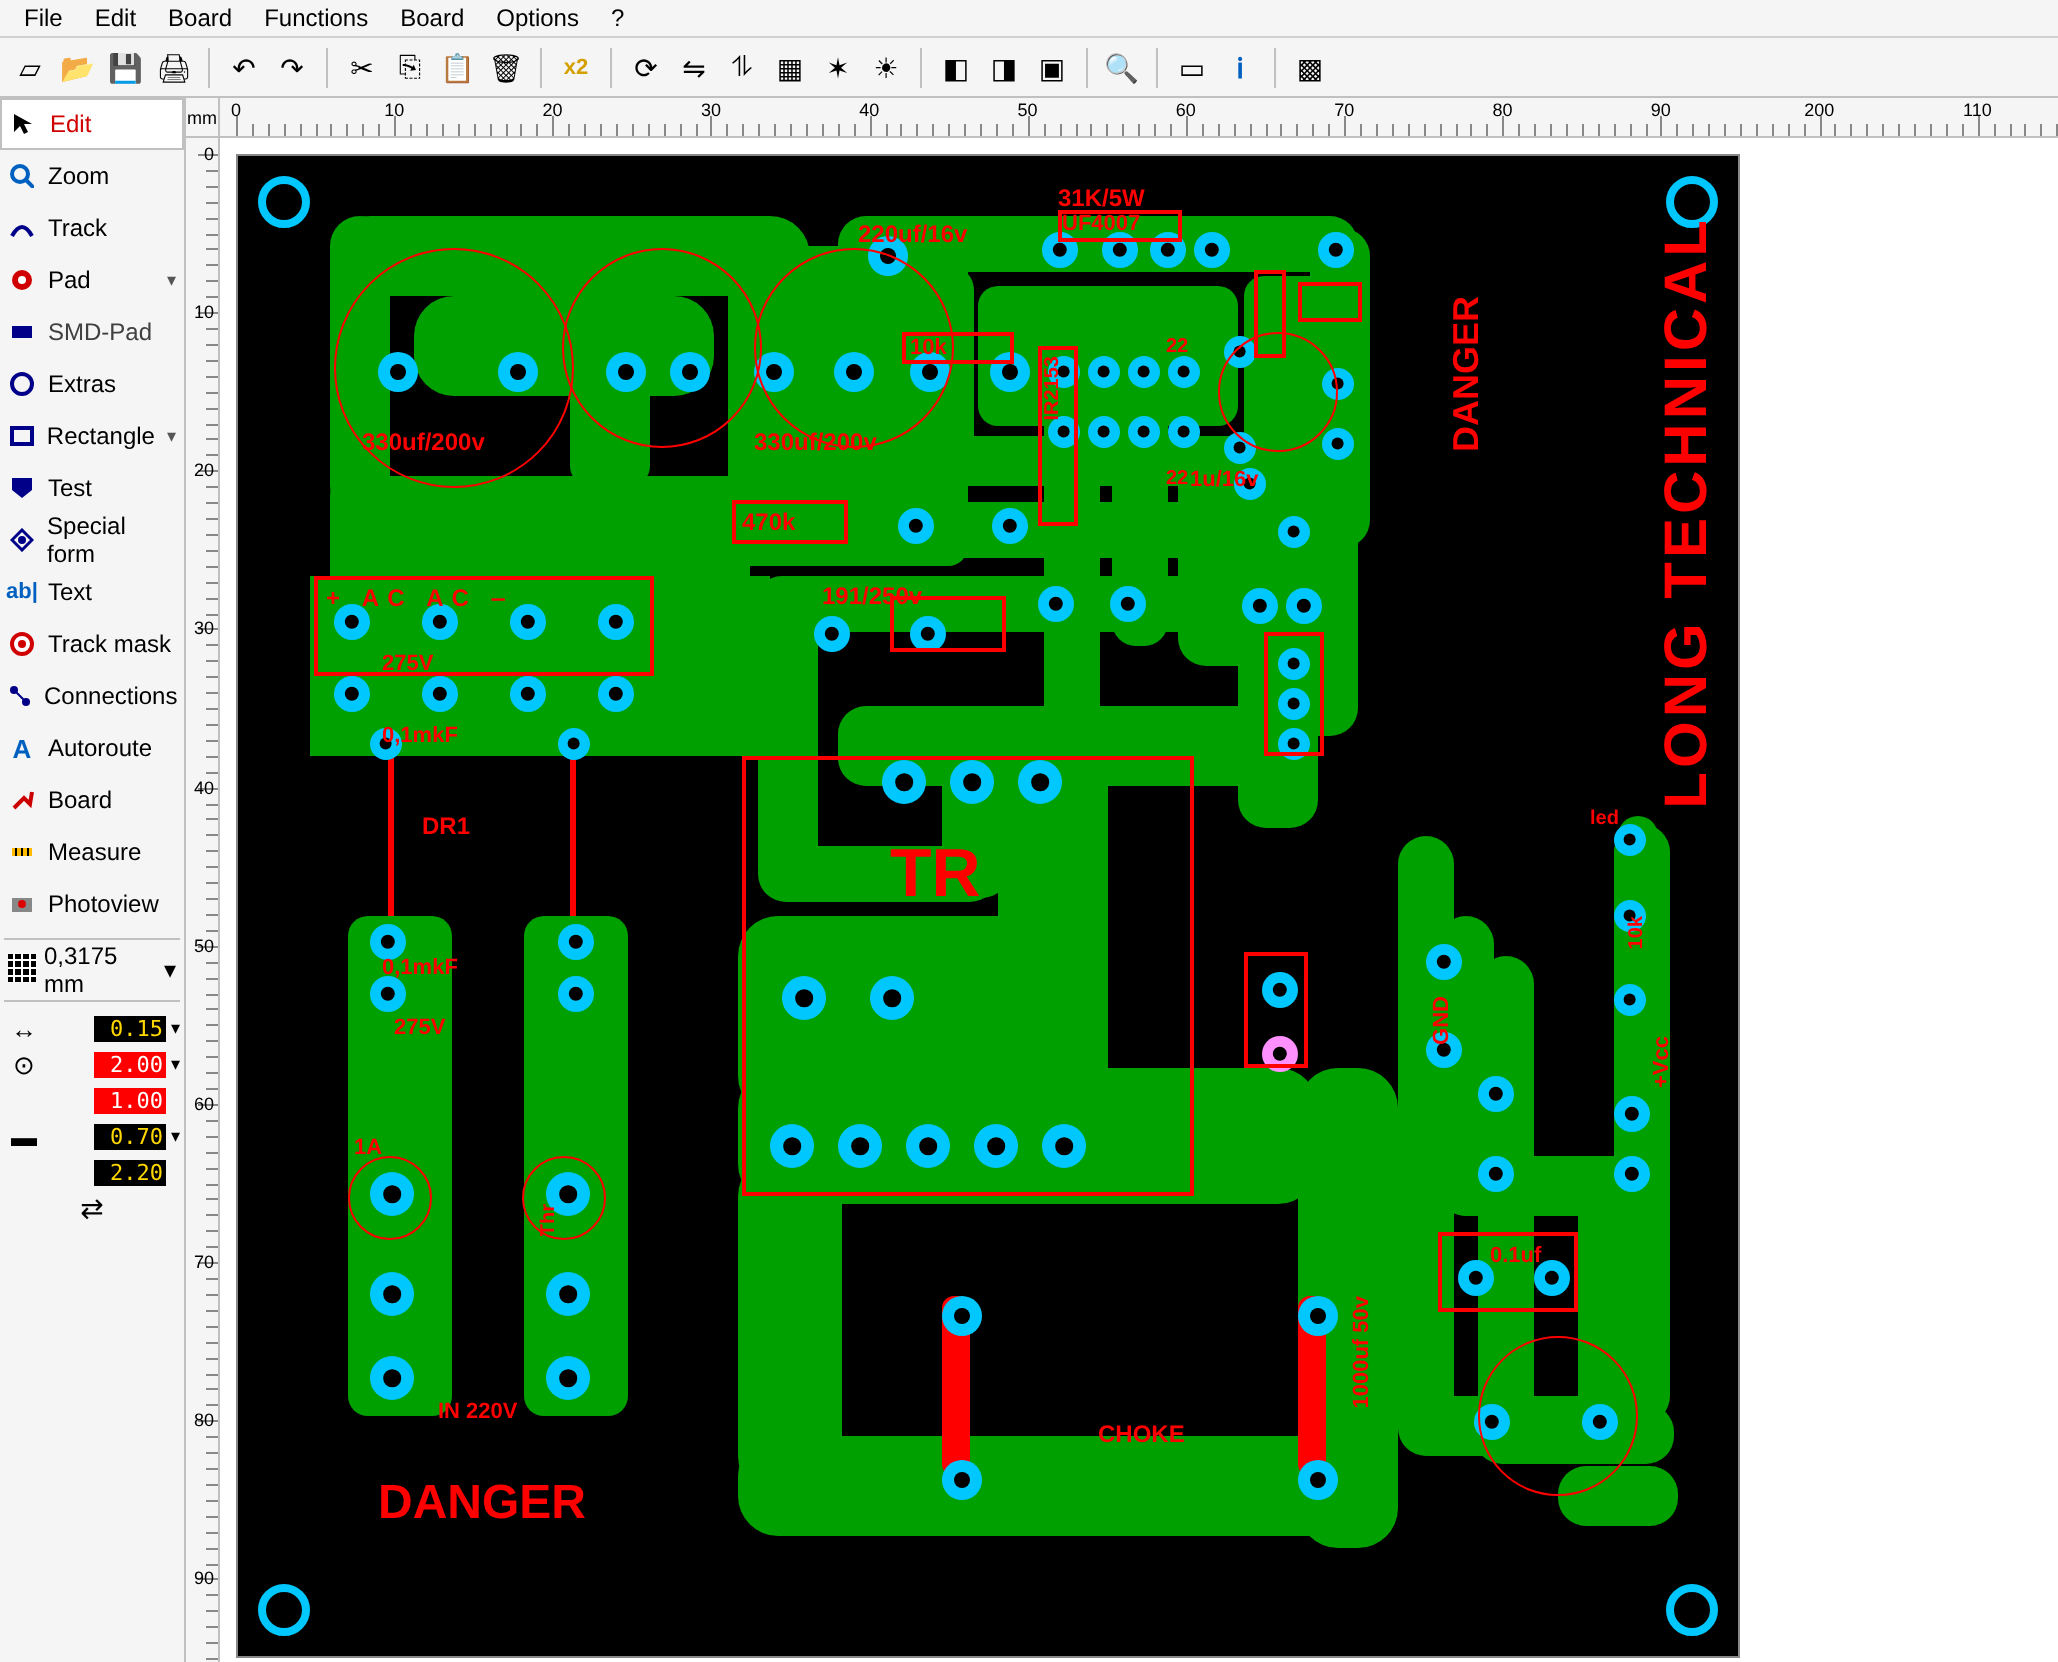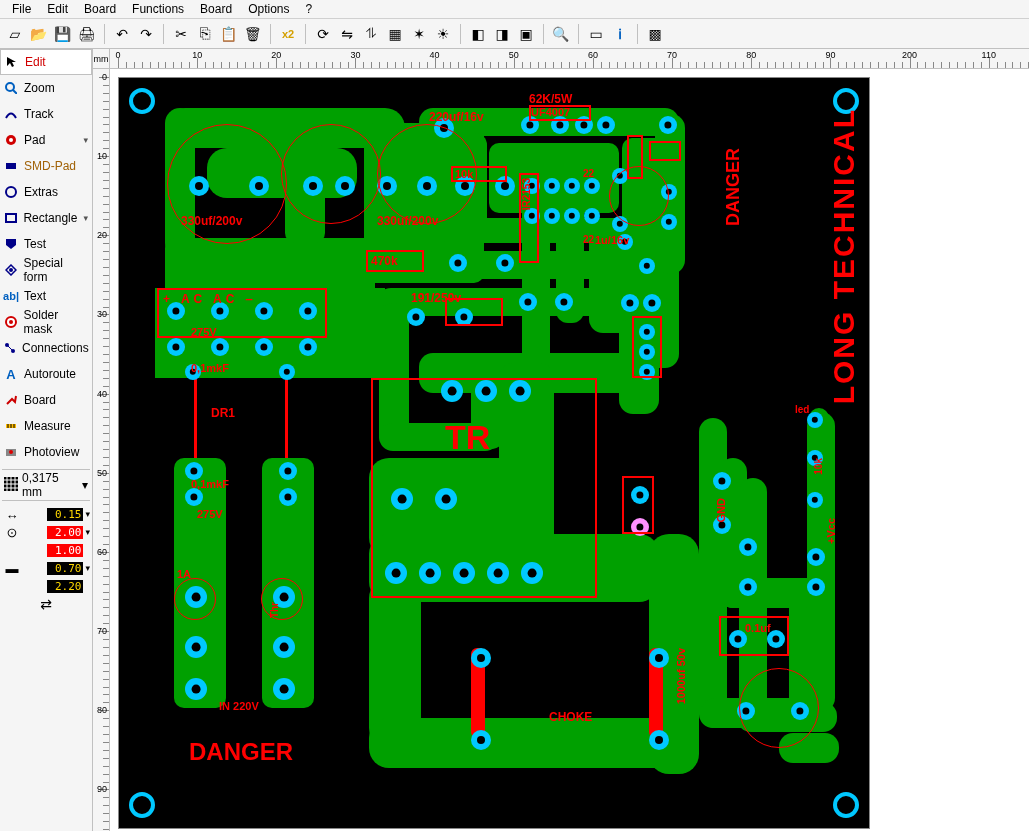--- a/index.html
+++ b/index.html
@@ -179,21 +179,21 @@
         </span>
         <span style="color:#000">Pad</span>
         <span class="caret">▾</span>
       </div>
       <div class="lptool">
         <span class="icon">
           <svg width="12" height="12">
             <rect x="1" y="3" width="10" height="6" fill="#008"></rect>
           </svg>
         </span>
-        <span style="color:#a16207">SMD-Pad</span>
+        <span style="color:#404040">SMD-Pad</span>
       </div>
       <div class="lptool">
         <span class="icon">
           <svg width="12" height="12">
             <circle cx="6" cy="6" r="5" fill="none" stroke="#008" stroke-width="2"></circle>
           </svg>
         </span>
         <span style="color:#000">Extras</span>
       </div>
       <div class="lptool">
@@ -228,21 +228,21 @@
         </span>
         <span style="color:#000">Text</span>
       </div>
       <div class="lptool">
         <span class="icon">
           <svg width="12" height="12">
             <circle cx="6" cy="6" r="5" fill="#fff" stroke="#d00000" stroke-width="2"></circle>
             <circle cx="6" cy="6" r="2" fill="#d00000"></circle>
           </svg>
         </span>
-        <span style="color:#000">Solder mask</span>
+        <span style="color:#000">Track mask</span>
       </div>
       <div class="lptool">
         <span class="icon">
           <svg width="12" height="12">
             <circle cx="3" cy="3" r="2" fill="#008"></circle>
             <circle cx="9" cy="9" r="2" fill="#008"></circle>
             <line x1="3" y1="3" x2="9" y2="9" stroke="#008"></line>
           </svg>
         </span>
         <span style="color:#000">Connections</span>
@@ -756,21 +756,21 @@
     <div class="silkbox" style="left:530px;top:63px;width:32px;height:20px"></div>
 
     <div class="silk" style="right:8px;top:30px;font-size:30px;writing-mode:vertical-rl;transform:rotate(180deg);letter-spacing:2px">LONG TECHNICAL</div>
     <div class="silk" style="left:604px;top:70px;font-size:18px;writing-mode:vertical-rl;transform:rotate(180deg)">DANGER</div>
     <div class="silk" style="left:70px;top:660px;font-size:24px">DANGER</div>
     <div class="silk" style="left:326px;top:340px;font-size:34px">TR</div>
 
     <div class="silk" style="left:62px;top:136px;font-size:12px">330uf/200v</div>
     <div class="silk" style="left:258px;top:136px;font-size:12px">330uf/200v</div>
     <div class="silk" style="left:310px;top:32px;font-size:12px">220uf/16v</div>
-    <div class="silk" style="left:410px;top:14px;font-size:12px">62K/5W</div>
+    <div class="silk" style="left:410px;top:14px;font-size:12px">31K/5W</div>
     <div class="silk" style="left:412px;top:28px;font-size:11px">UF4007</div>
     <div class="silk" style="left:336px;top:90px;font-size:11px">10k</div>
     <div class="silk" style="left:402px;top:100px;font-size:10px;writing-mode:vertical-rl;transform:rotate(180deg)">IR2153</div>
     <div class="silk" style="left:252px;top:176px;font-size:12px">470k</div>
     <div class="silk" style="left:292px;top:213px;font-size:12px">191/250v</div>
     <div class="silk" style="left:476px;top:156px;font-size:11px">1u/16v</div>
     <div class="silk" style="left:44px;top:214px;font-size:12px;letter-spacing:4px">+   AC   AC   ‒</div>
     <div class="silk" style="left:72px;top:248px;font-size:11px">275V</div>
     <div class="silk" style="left:72px;top:284px;font-size:11px">0,1mkF</div>
     <div class="silk" style="left:92px;top:328px;font-size:12px">DR1</div>

